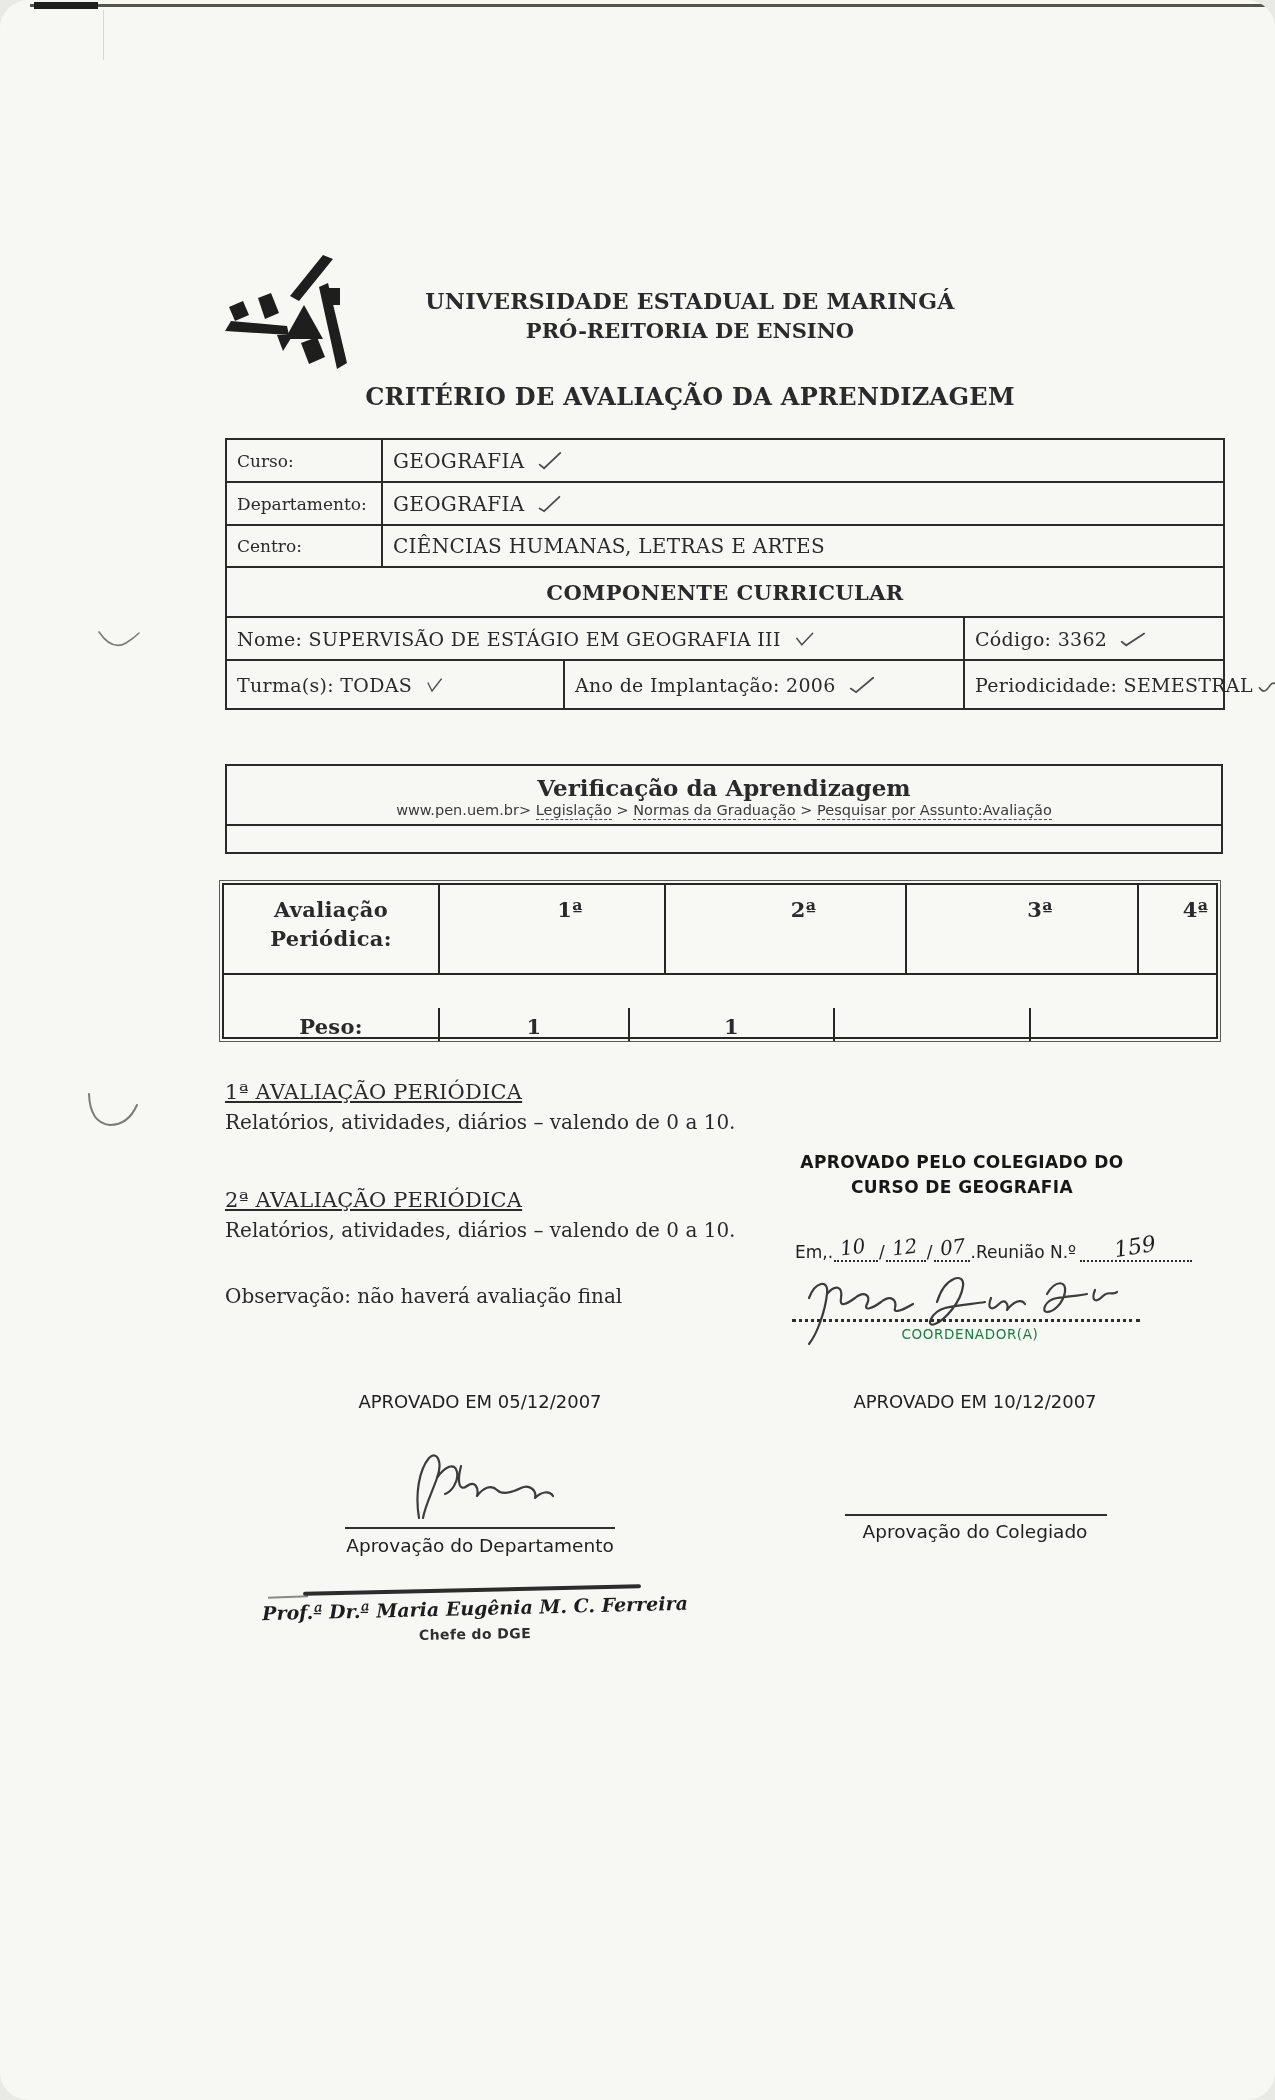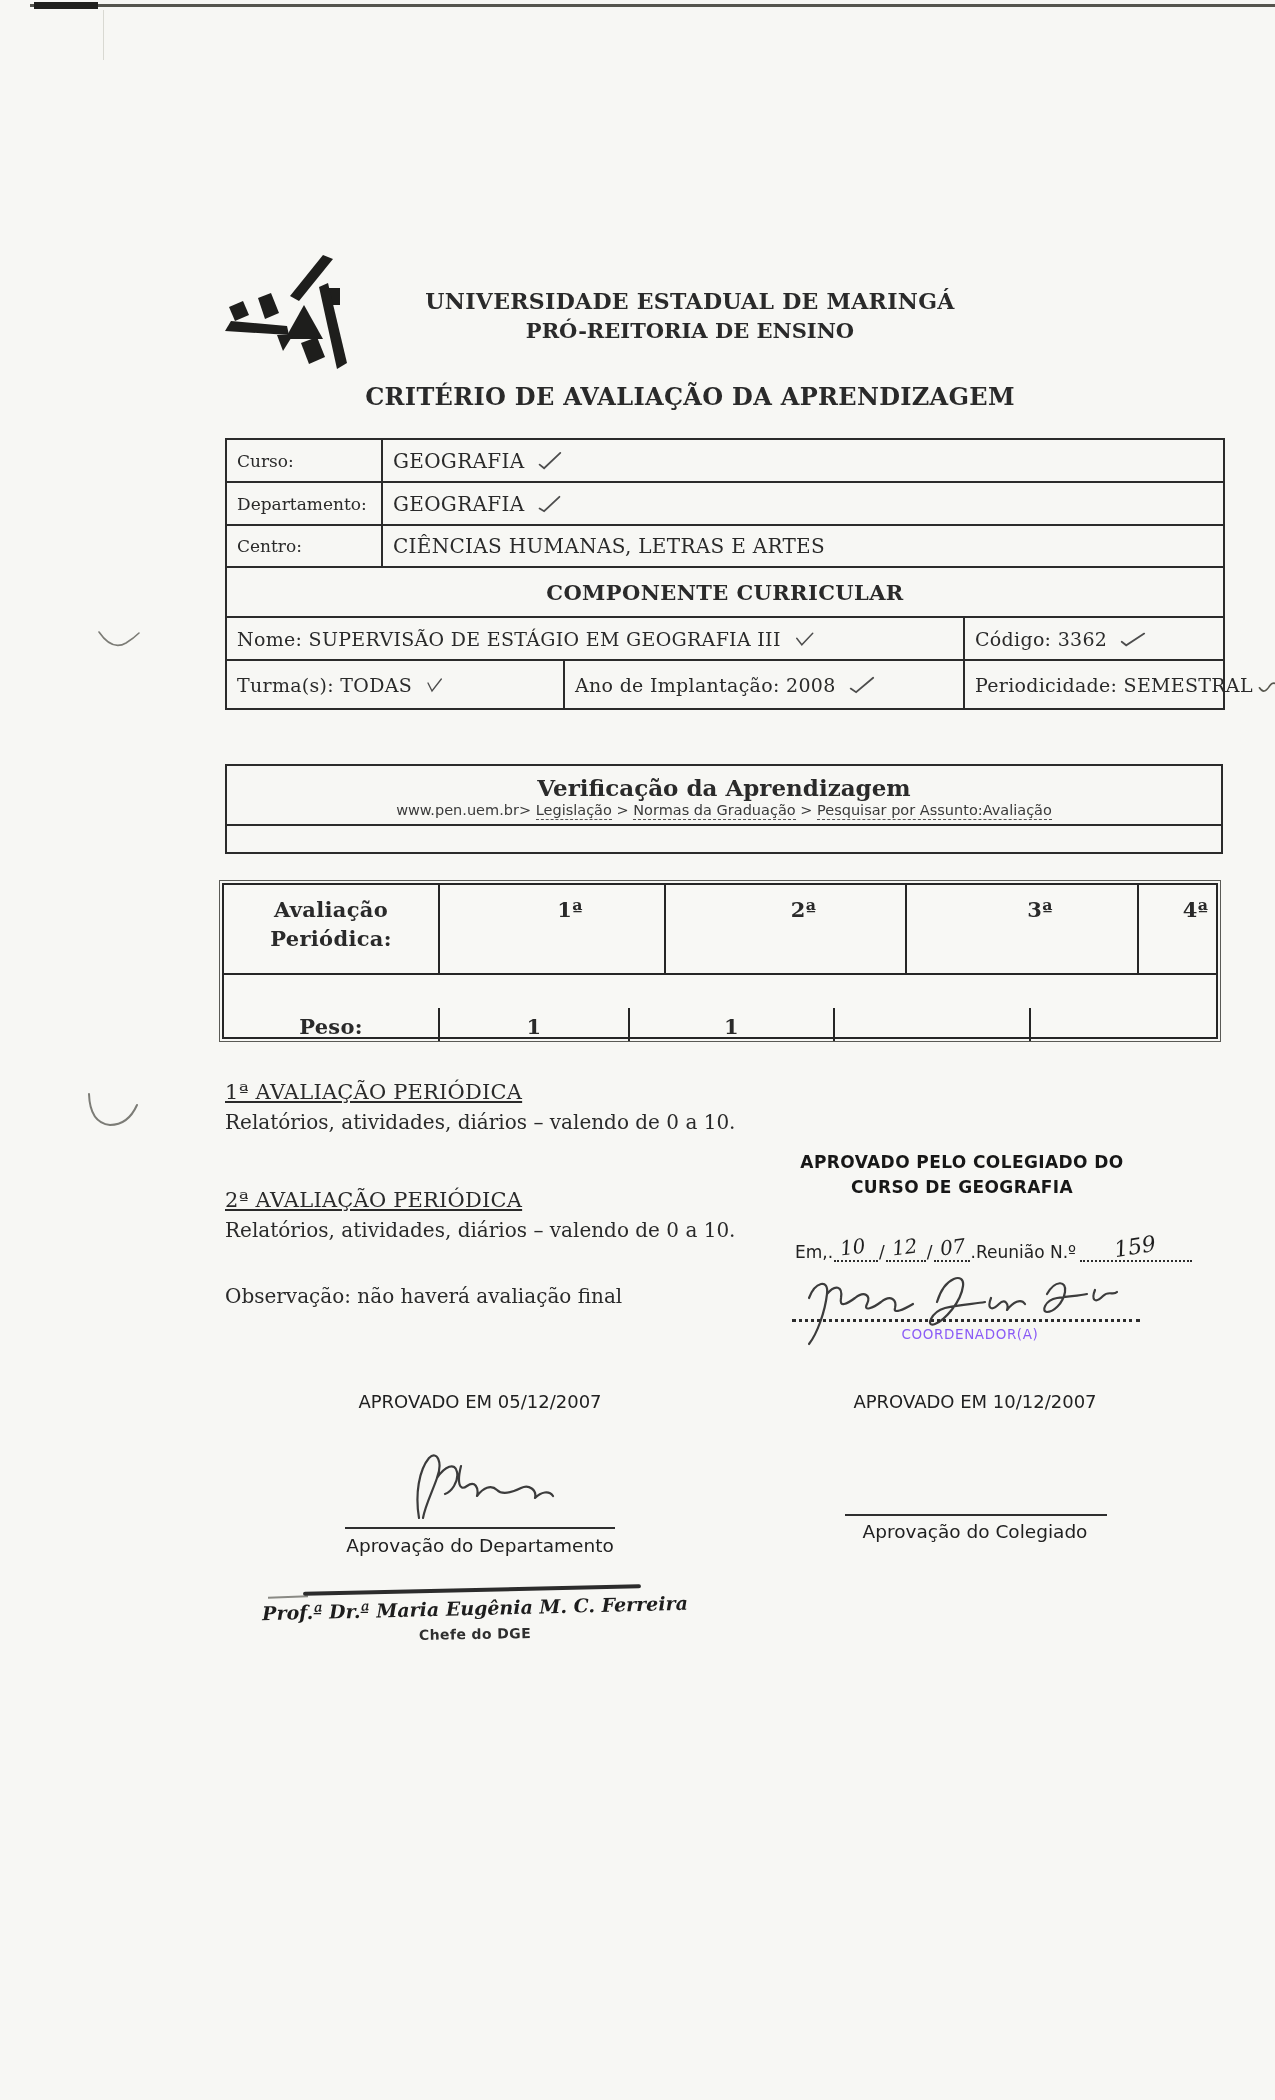--- a/index.html
+++ b/index.html
@@ -1,17 +1,17 @@
 <!DOCTYPE html>
 <html><head>
 <meta charset="utf-8">
 <style>
   html,body{margin:0;padding:0;}
   body{background:#e9e9e6;font-family:"DejaVu Serif",serif;}
-  .page{position:relative;width:1275px;height:2100px;margin:0 auto;background:#f7f7f4;overflow:hidden;color:#2a2a2a;}
+  .page{position:relative;width:1275px;height:2100px;margin:0 auto;background:#f7f7f4;overflow:hidden;color:#2a2a2a;border-radius:28px;}
   .abs{position:absolute;}
   .serif{font-family:"DejaVu Serif",serif;}
   .sans{font-family:"DejaVu Sans","Liberation Sans",sans-serif;}
   .center{text-align:center;}
 
   
   .scan-topline{top:4px;left:30px;width:1245px;height:3px;background:#55554e;}
   .scan-topline-thick{top:2px;left:34px;width:64px;height:7px;background:#20201d;}
   .scan-vline{top:10px;left:103px;width:1px;height:50px;background:#d9d9d2;}
 
@@ -61,21 +61,21 @@
 
   
   .stamp1{top:1150px;left:762px;width:400px;font-size:17px;font-weight:bold;letter-spacing:.4px;color:#171717;line-height:1.45;}
   .emline{top:1240px;left:795px;width:430px;font-size:17px;color:#222;white-space:nowrap;display:flex;align-items:flex-end;}
   .dotlead{display:inline-block;position:relative;border-bottom:2.5px dotted #2c2c2c;height:20px;margin:0 1px;}
   .dl-d{width:44px;} .dl-m{width:40px;} .dl-y{width:36px;} .dl-n{width:112px;margin-left:4px;}
   .hand{font-family:"DejaVu Serif",serif;font-style:italic;font-size:20px;color:#1f1f1f;position:absolute;bottom:1px;left:6px;transform:rotate(-7deg);white-space:nowrap;}
   .dl-n .hand{left:34px;}
   .sig-svg path{stroke:#3c3c3c;stroke-width:2.2;fill:none;stroke-linecap:round;stroke-linejoin:round;}
   .coord-dots{top:1319px;left:792px;width:348px;border-bottom:3px dotted #2c2c2c;height:0;}
-  .coord-lbl{top:1326px;left:840px;width:260px;font-size:13.5px;letter-spacing:.6px;color:#8b5cf6;}
+  .coord-lbl{top:1326px;left:840px;width:260px;font-size:13.5px;letter-spacing:.6px;color:#15803d;}
 
   
   .appr{font-size:18px;color:#212121;}
   .apprL{top:1391px;left:280px;width:400px;}
   .apprR{top:1391px;left:780px;width:390px;}
   .sigline-dept{top:1527px;left:345px;width:270px;border-top:2px solid #2f2f2f;}
   .sigline-col{top:1514px;left:845px;width:262px;border-top:2px solid #2f2f2f;}
   .cap-dept{top:1535px;left:295px;width:370px;font-size:18.5px;}
   .cap-col{top:1521px;left:780px;width:390px;font-size:18.5px;}
 
@@ -162,21 +162,21 @@
       </div>
     </div>
     <div class="itr" style="flex:1;">
       <div class="itc bR" style="flex:0 0 338px;">
         <span class="val" style="font-size:19px;">Turma(s): TODAS</span>
         <svg class="check" style="width:20px;height:18px;" viewBox="0 0 30 22">
             <path d="M6,8 L12,20 L26,2"></path>
           </svg>
       </div>
       <div class="itc bR" style="flex:0 0 400px;">
-        <span class="val" style="font-size:19px;">Ano de Implantação: 2008</span>
+        <span class="val" style="font-size:19px;">Ano de Implantação: 2006</span>
         <svg class="check" viewBox="0 0 30 22">
             <path d="M3,15 L9,19 L28,3"></path>
           </svg>
       </div>
       <div class="itc" style="flex:1;padding-right:0;">
         <span class="val" style="font-size:19px;">Periodicidade: SEMESTRAL</span>
         <svg class="flourish" viewBox="0 0 70 26">
             <path d="M3,16 Q 8,24 14,14 Q 18,8 24,14 T 66,7"></path>
           </svg>
       </div>

